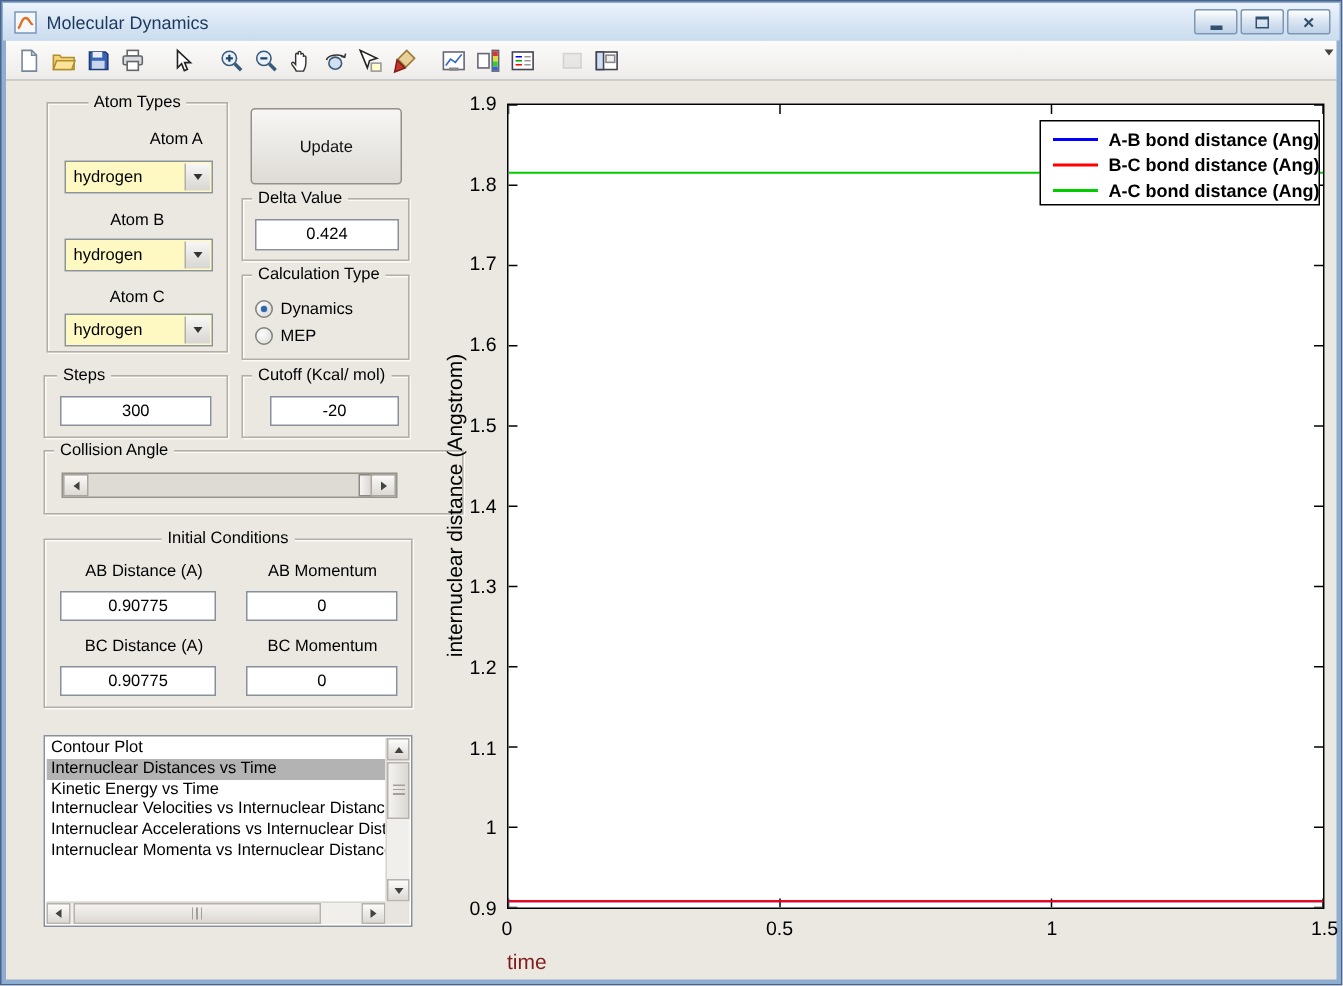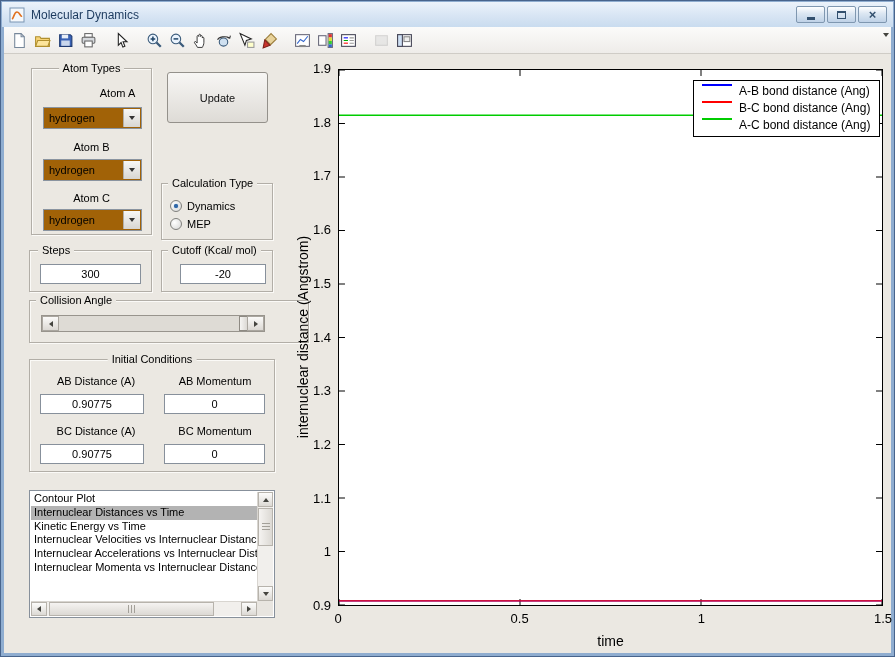--- a/index.html
+++ b/index.html
@@ -41,21 +41,21 @@
            box-shadow:inset 1px 1px 0 #fbfaf7, 1px 1px 0 #fbfaf7; }
   .group-title { position:absolute; top:-7px; background:#ebe8e2; padding:0 4px;
                  font-size:11px; line-height:13px; color:#000; white-space:nowrap; }
   .group-title.centered { left:50%; transform:translateX(-50%); }
   .lbl { position:absolute; font-size:11px; color:#000; text-align:center; }
   .field { position:absolute; background:#fff; border:1px solid #87909b; font-size:11px;
            text-align:center; line-height:18px; color:#000; }
   .btn { position:absolute; background:linear-gradient(#f7f6f4,#dedbd6); border:1px solid #94918b;
          border-radius:3px; font-size:11px; color:#111; display:flex; align-items:center;
          justify-content:center; }
-  .combo { position:absolute; left:11px; width:99px; height:22px; background:#a16207; border:1px solid #8a94a0; }
+  .combo { position:absolute; left:11px; width:99px; height:22px; background:#fef9c3; border:1px solid #8a94a0; }
   .combo-text { position:absolute; left:5px; top:4px; font-size:11px; }
   .combo-btn { position:absolute; right:1px; top:1px; bottom:1px; width:17px;
                background:linear-gradient(#f7f7f6,#d8d6d2); border-left:1px solid #b2afa9;
                display:flex; align-items:center; justify-content:center; }
   .tri-down { width:0; height:0; border-left:3.5px solid transparent; border-right:3.5px solid transparent;
               border-top:4.5px solid #333; }
   .tri-up   { width:0; height:0; border-left:3.5px solid transparent; border-right:3.5px solid transparent;
               border-bottom:4.5px solid #44443f; }
   .tri-dn   { width:0; height:0; border-left:3.5px solid transparent; border-right:3.5px solid transparent;
               border-top:4.5px solid #44443f; }
@@ -111,25 +111,25 @@
   .sb-corner { position:absolute; right:1px; bottom:1px; width:16px; height:15px; background:#e8e5e0; }
 
   
   #axes { position:absolute; left:337px; top:68px; width:545px; height:537px;
           background:#fff; border:1px solid #000; }
   #plot-svg { position:absolute; left:0; top:0; width:100%; height:100%; }
   .ytick { position:absolute; left:288px; width:42px; text-align:right; font-size:13px; color:#000; }
   .xtick { position:absolute; top:610px; width:50px; text-align:center; font-size:13px; color:#000; }
   #ylabel { position:absolute; left:33px; top:327px; width:540px; height:18px; text-align:center;
             font-size:14px; color:#000; transform:rotate(-90deg); }
-  #xlabel { position:absolute; left:337px; top:632px; width:545px; text-align:center;
-            font-size:14px; color:#000000; }
+  #xlabel { position:absolute; left:337px; top:632px; width:545px; text-align:left;
+            font-size:14px; color:#7f1d1d; }
   #legend { position:absolute; left:692px; top:79px; width:187px; height:57px;
             background:#fff; border:1px solid #000; padding-top:3px; }
-  .legend-row { display:flex; height:17px; padding:0 8px; }
+  .legend-row { display:flex; align-items:center; height:17px; padding:0 8px;font-weight:bold; }
   .legend-line { width:30px; height:2px; margin-right:7px; flex:0 0 30px; }
   .legend-text { font-size:12px; white-space:nowrap; }
 </style>
 </head>
 <body>
 
 <div id="window">
 
   <div id="titlebar">
     <span id="app-icon"><svg viewBox="0 0 16 16" width="16" height="16">
@@ -289,20 +289,24 @@
       <span class="combo-btn">
           <span class="tri-down"></span>
         </span>
     </div>
   </div>
 
   <div class="btn" style="left:166px;top:71px;width:101px;height:51px;">
     <span>Update</span>
   </div>
 
+  <div class="group" style="left:160px;top:131px;width:112px;height:42px;">
+    <div class="group-title" style="left:6px;">Delta Value</div>
+    <div class="field" style="left:8px;top:13px;width:96px;height:21px;">0.424</div>
+  </div>
 
   <div class="group" style="left:160px;top:182px;width:112px;height:57px;">
     <div class="group-title" style="left:6px;">Calculation Type</div>
     <div style="position:absolute;left:0;top:0;right:0;bottom:0;">
         <div class="radio-row" style="top: 14px; text-align: center;">
           <span class="radio checked"></span>
           <span class="radio-label">Dynamics</span>
         </div>
         <div class="radio-row" style="top: 32px;">
           <span class="radio"></span>

